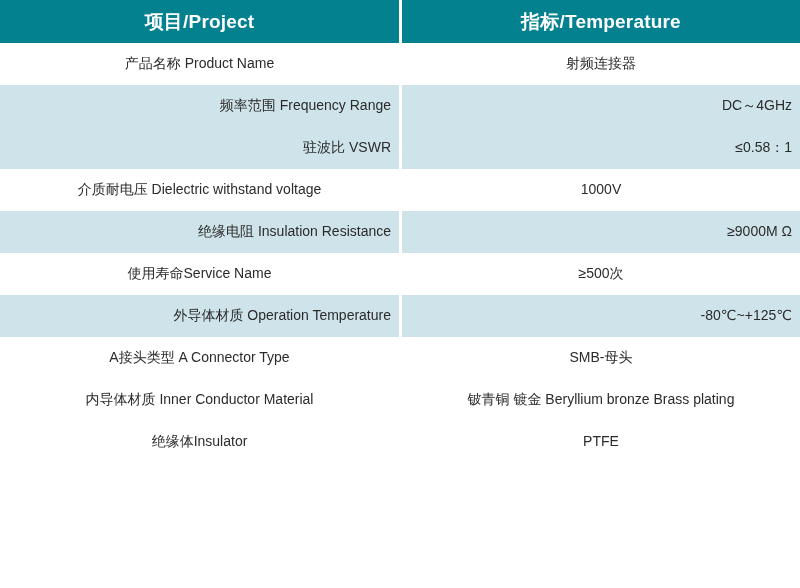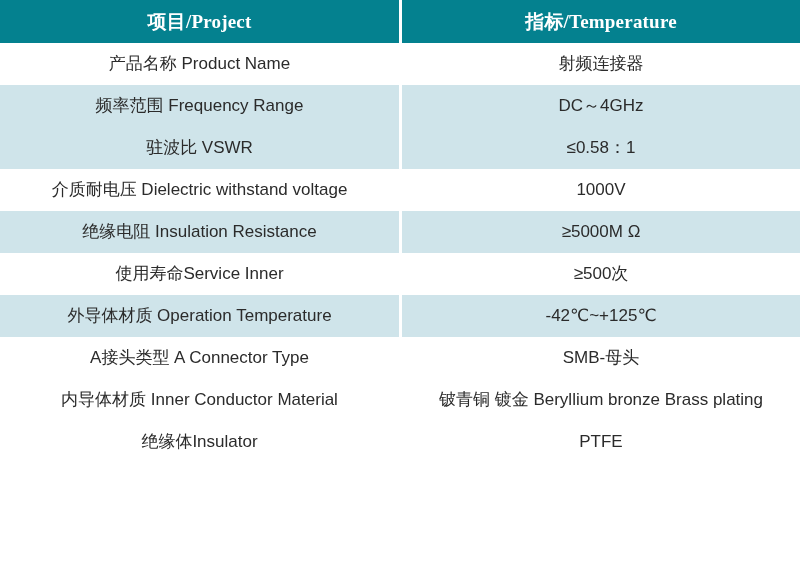--- a/index.html
+++ b/index.html
@@ -30,44 +30,44 @@
     height: 43px;
     padding: 0;
     margin: 0;
     background: #04818f;
     color: #ffffff;
     font-size: 19px;
     font-weight: bold;
     text-align: center;
     vertical-align: middle;
     letter-spacing: 0.2px;
-    font-family: Liberation Serif, serif;
   }
   thead th.th-project {
     border-right: 3px solid #ffffff;
   }
 
   
   tbody td {
     height: 42px;
     padding: 0 8px;
     margin: 0;
-    font-size: 17px;
+    font-size: 14px;
     color: #2b2b2b;
     text-align: center;
     vertical-align: middle;
     line-height: 1.25;
     white-space: nowrap;
   }
   tbody td.cell-project {
     border-right: 3px solid #ffffff;
   }
 
   tbody tr.row-tint td {
     background: #cfe4ea;
+    text-align: right;
   }
   tbody tr.row-plain td {
     background: #ffffff;
   }
 </style>
 </head>
 <body>
 
 <table class="spec-table">
   <colgroup>
@@ -92,29 +92,29 @@
       <tr class="row-tint">
         <td class="cell-project">驻波比 VSWR</td>
         <td class="cell-indicator">≤0.58：1</td>
       </tr>
       <tr class="row-plain">
         <td class="cell-project">介质耐电压 Dielectric withstand voltage</td>
         <td class="cell-indicator">1000V</td>
       </tr>
       <tr class="row-tint">
         <td class="cell-project">绝缘电阻 Insulation Resistance</td>
-        <td class="cell-indicator">≥5000M Ω</td>
+        <td class="cell-indicator">≥9000M Ω</td>
       </tr>
       <tr class="row-plain">
-        <td class="cell-project">使用寿命Service Inner</td>
+        <td class="cell-project">使用寿命Service Name</td>
         <td class="cell-indicator">≥500次</td>
       </tr>
       <tr class="row-tint">
         <td class="cell-project">外导体材质 Operation Temperature</td>
-        <td class="cell-indicator">-42℃~+125℃</td>
+        <td class="cell-indicator">-80℃~+125℃</td>
       </tr>
       <tr class="row-plain">
         <td class="cell-project">A接头类型 A Connector Type</td>
         <td class="cell-indicator">SMB-母头</td>
       </tr>
       <tr class="row-plain">
         <td class="cell-project">内导体材质 Inner Conductor Material</td>
         <td class="cell-indicator">铍青铜 镀金 Beryllium bronze Brass plating</td>
       </tr>
       <tr class="row-plain">

